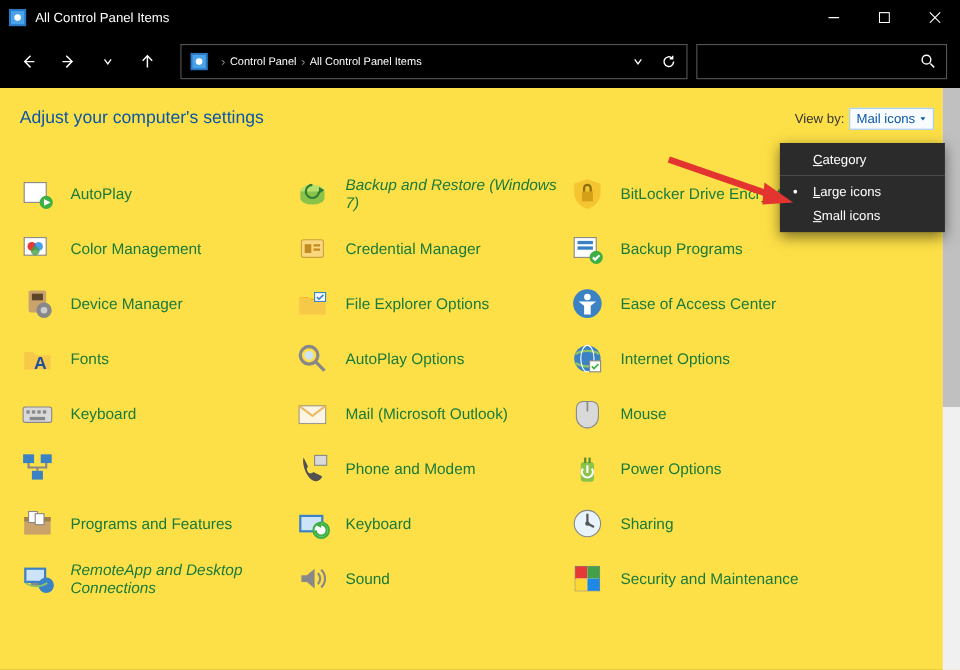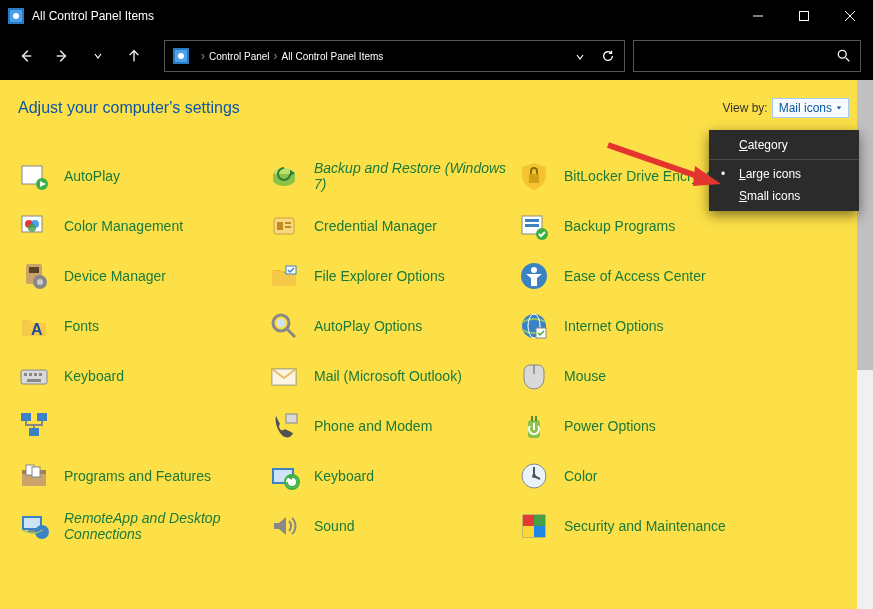--- a/index.html
+++ b/index.html
@@ -379,21 +379,21 @@
         </div>
         <div class="item">
           <div class="item-icon" style="background: transparent;">
             <svg width="32" height="32" viewBox="0 0 32 32">
               <circle cx="16" cy="16" r="12" fill="#e9f3fb" stroke="#888"></circle>
               <line x1="16" y1="16" x2="16" y2="7" stroke="#555" stroke-width="2"></line>
               <line x1="16" y1="16" x2="22" y2="19" stroke="#555" stroke-width="2"></line>
               <circle cx="16" cy="16" r="2" fill="#555"></circle>
             </svg>
           </div>
-          <div class="item-label">Color</div>
+          <div class="item-label">Sharing</div>
         </div>
         <div class="item">
           <div class="item-icon" style="background: transparent;">
             <svg width="32" height="32" viewBox="0 0 32 32">
               <rect x="4" y="6" width="20" height="14" fill="#3b82c4"></rect>
               <rect x="6" y="8" width="16" height="10" fill="#cde3f8"></rect>
               <rect x="10" y="20" width="8" height="3" fill="#888"></rect>
               <circle cx="24" cy="22" r="7" fill="#3b82c4"></circle>
               <path d="M5 20c6 4 14 4 20 0" stroke="#8fc468" fill="none" stroke-width="1.5"></path>
             </svg>

